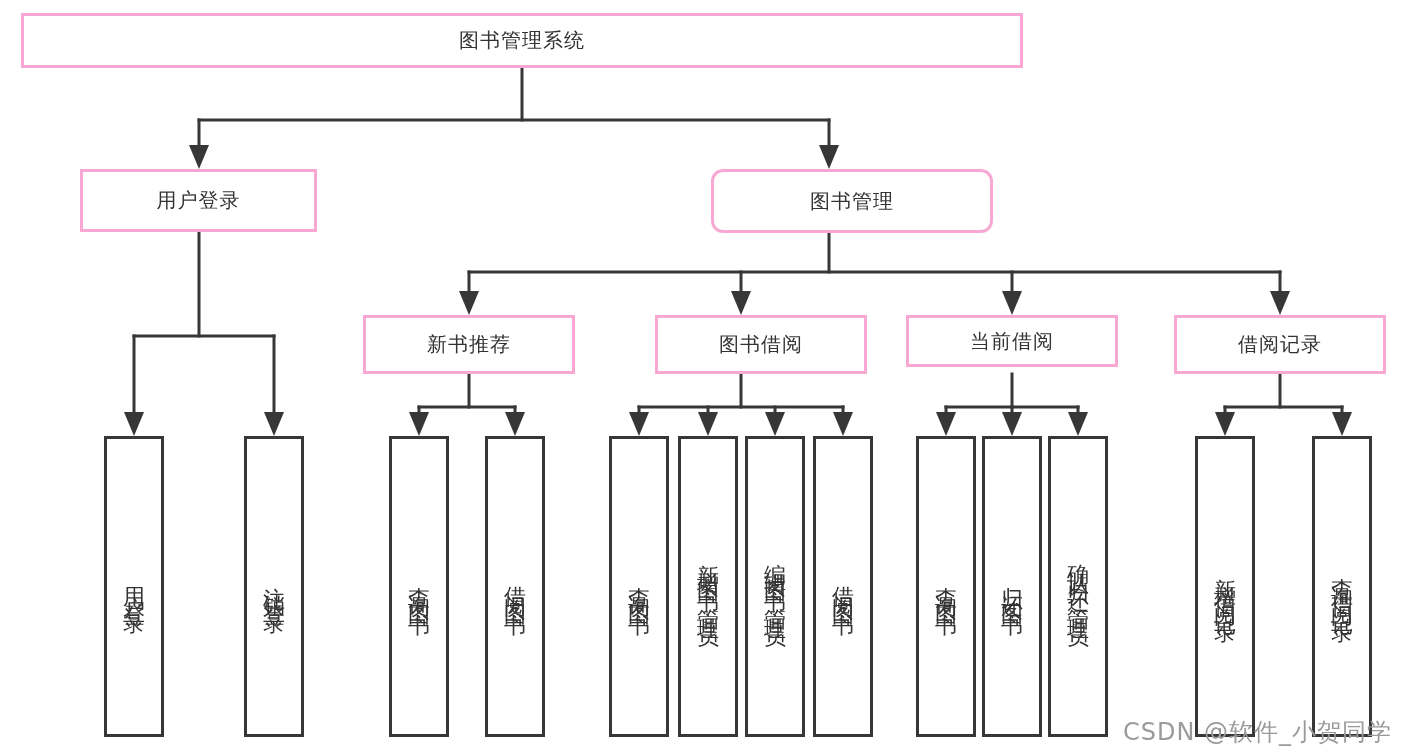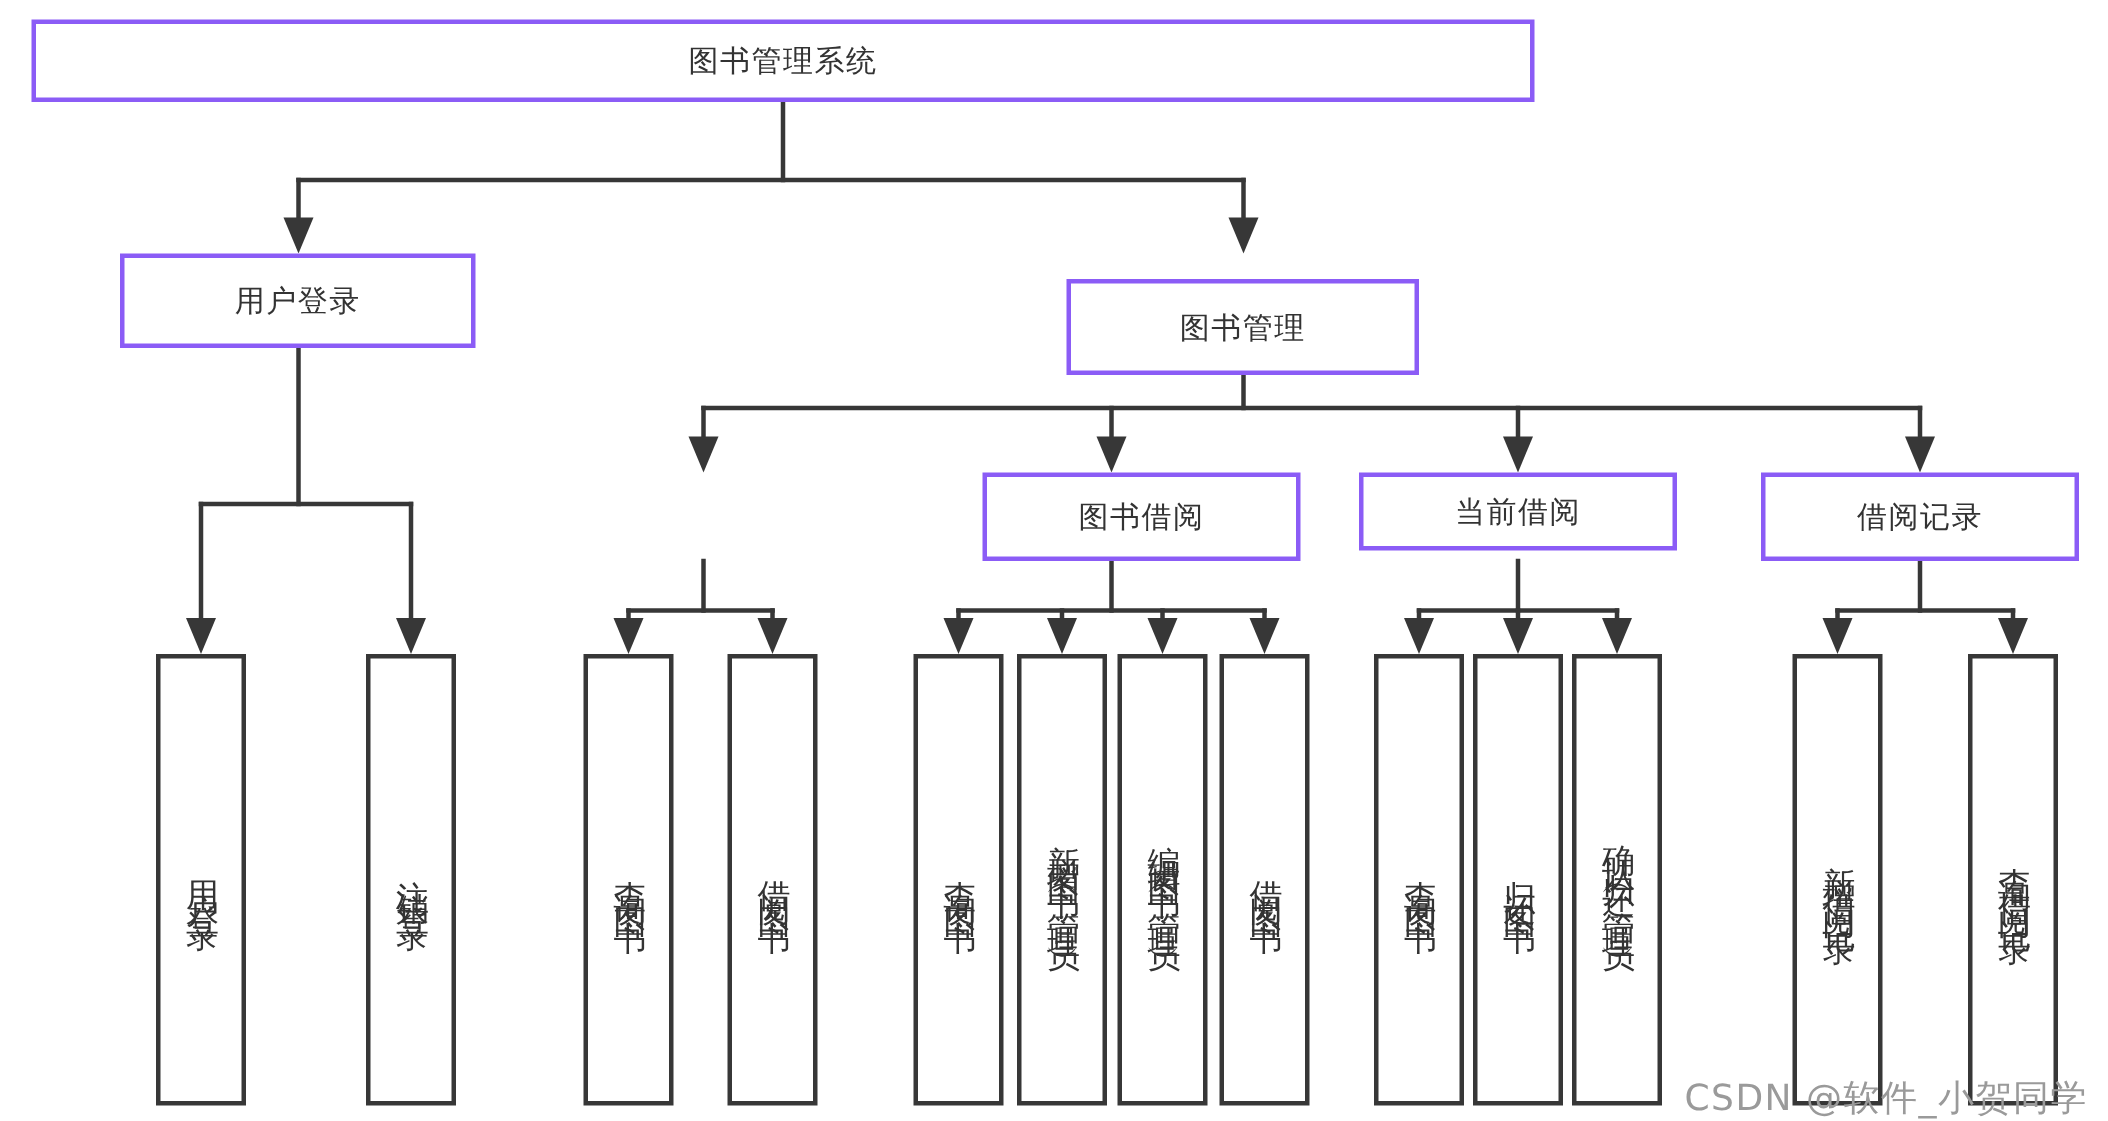--- a/index.html
+++ b/index.html
@@ -17,21 +17,21 @@
   }
   .wires {
     position: absolute;
     left: 0;
     top: 0;
     z-index: 0;
   }
   .node {
     position: absolute;
     box-sizing: border-box;
-    border: 3px solid #8b5cf6;
+    border: 3px solid #f9a8d4;
     background: #ffffff;
     display: flex;
     align-items: center;
     justify-content: center;
     font-size: 20px;
     color: #333333;
     z-index: 1;
     letter-spacing: 1px;
   }
   .leaf {
@@ -133,22 +133,23 @@
       <polygon points="1002,412 1022,412 1012,436"></polygon>
       <polygon points="1068,412 1088,412 1078,436"></polygon>
       <polygon points="1215,412 1235,412 1225,436"></polygon>
       <polygon points="1332,412 1352,412 1342,436"></polygon>
     </g>
   </svg>
 
   <div class="node" style="left:21px; top:13px; width:1002px; height:55px;">图书管理系统</div>
 
   <div class="node" style="left:80px; top:169px; width:237px; height:63px;">用户登录</div>
-  <div class="node" style="left:711px; top:186px; width:235px; height:64px;">图书管理</div>
+  <div class="node" style="left:711px; top:169px; width:282px; height:64px;border-radius:12px;">图书管理</div>
 
+  <div class="node" style="left:363px; top:315px; width:212px; height:59px;">新书推荐</div>
   <div class="node" style="left:635px; top:315px; width:212px; height:59px;margin-left:20px;">图书借阅</div>
   <div class="node" style="left:906px; top:315px; width:212px; height:52px;">当前借阅</div>
   <div class="node" style="left:1174px; top:315px; width:212px; height:59px;">借阅记录</div>
 
   <div class="leaf" style="left:104px;">
     <span class="vtext">用户登录</span>
   </div>
   <div class="leaf" style="left:244px;">
     <span class="vtext">注销登录</span>
   </div>

